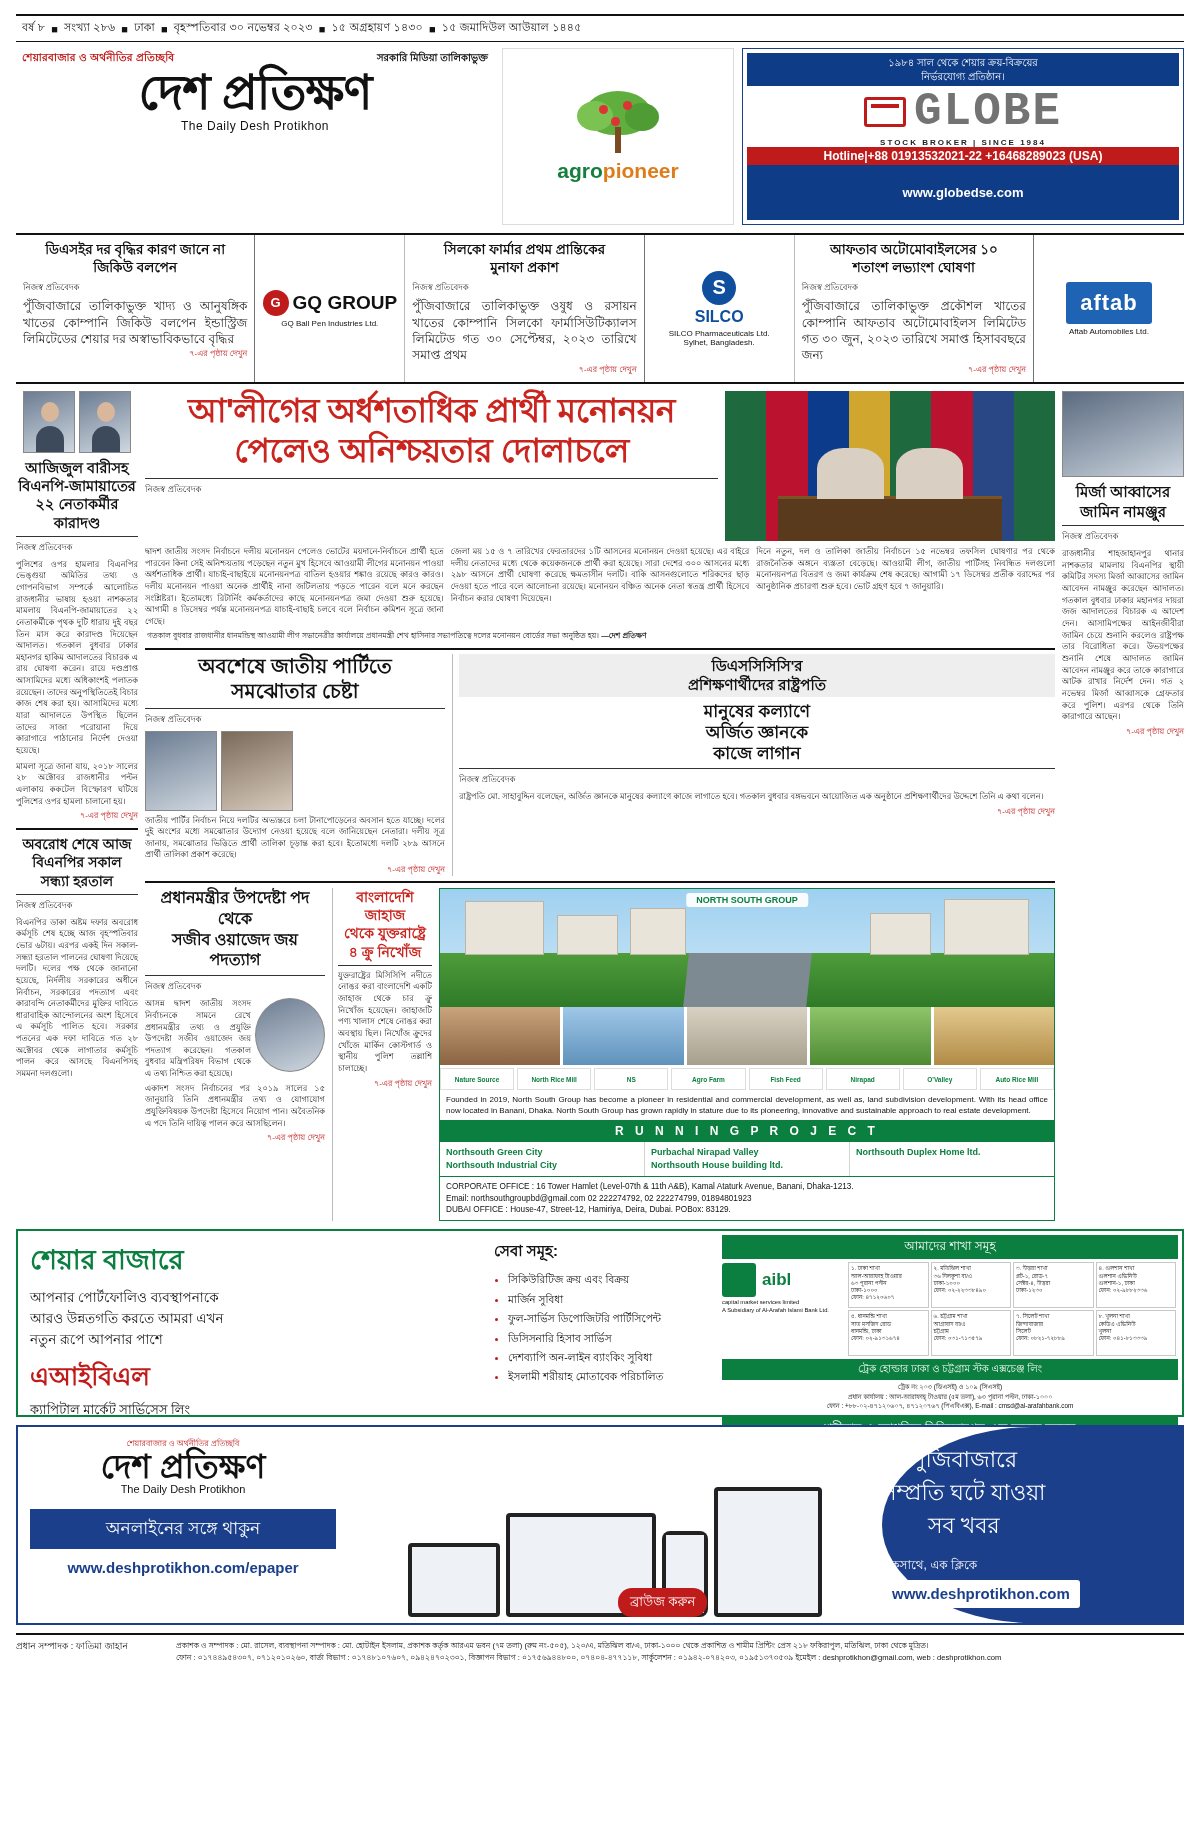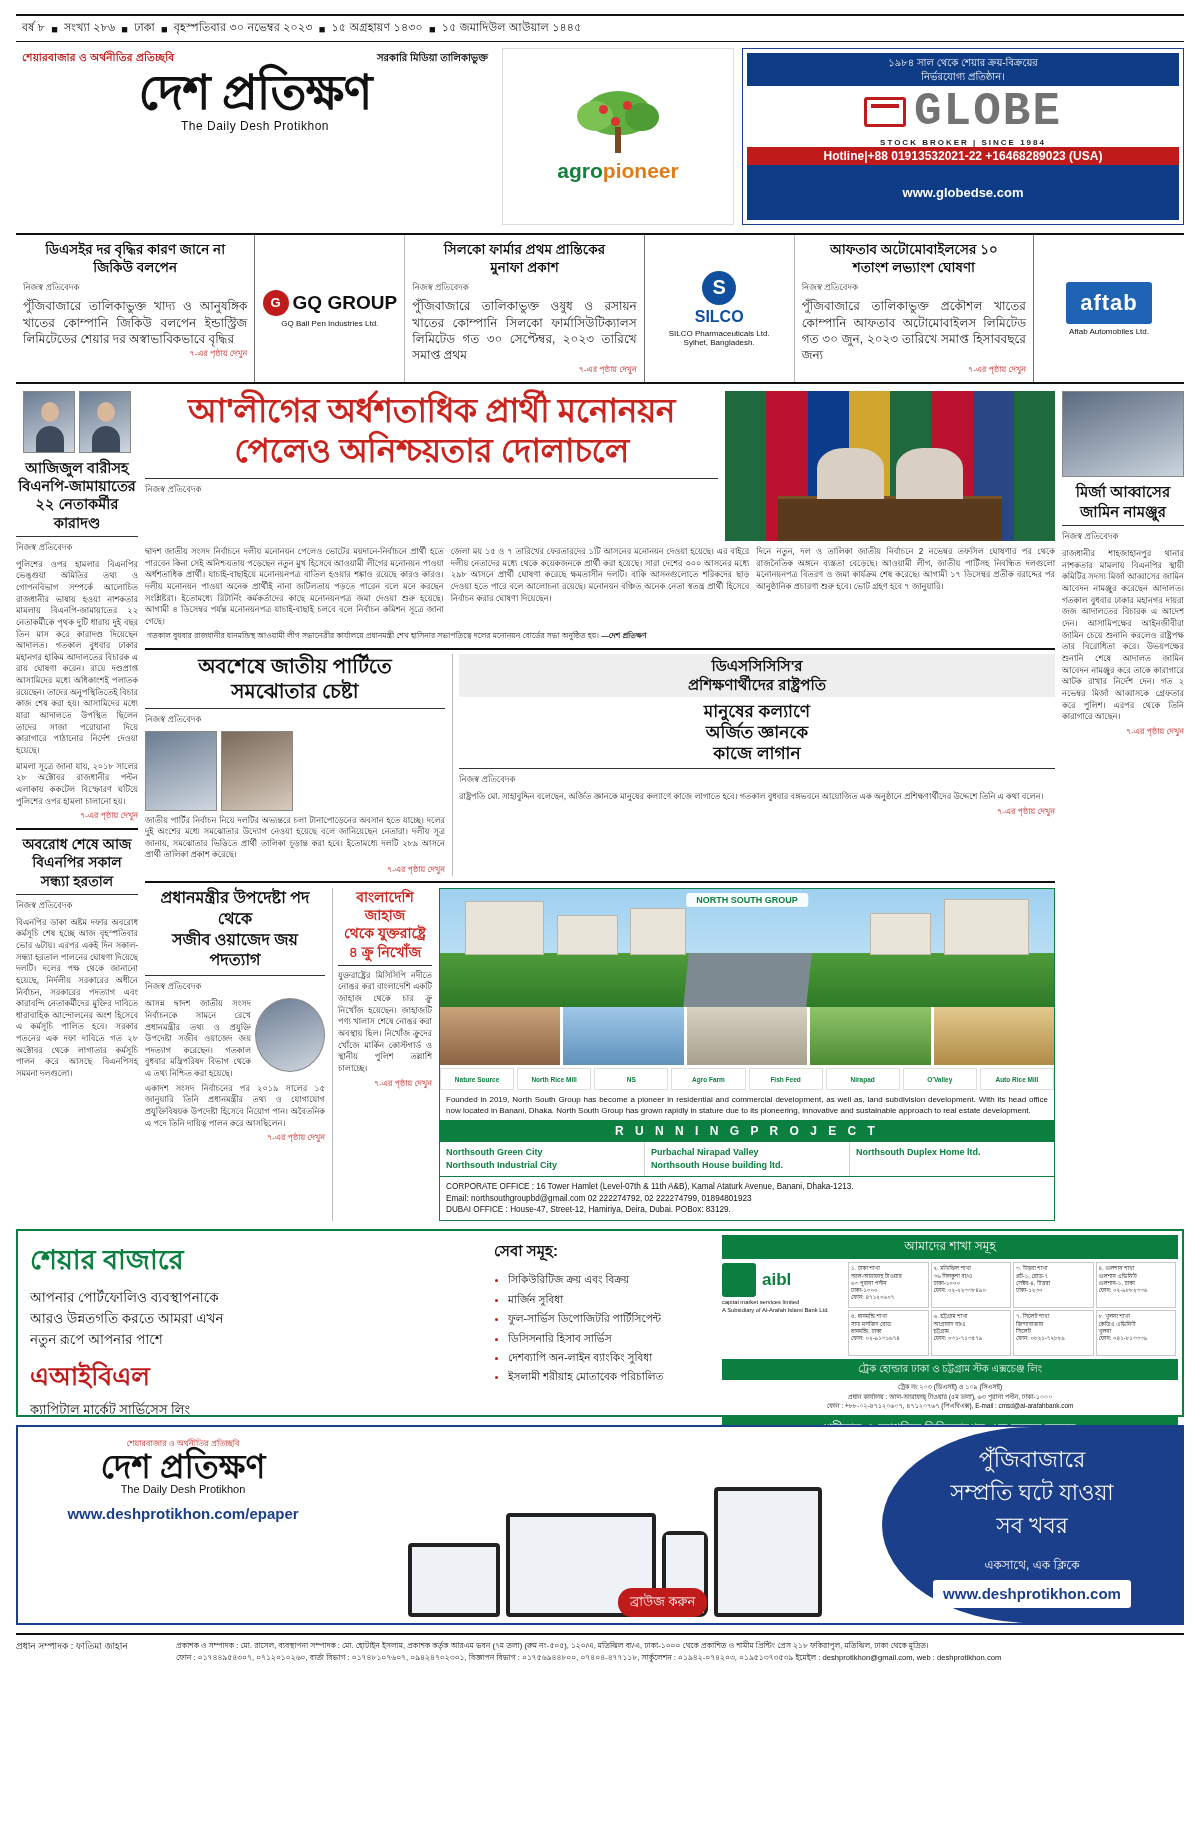--- a/index.html
+++ b/index.html
@@ -143,21 +143,21 @@
 
   
   .epaper { margin-top:8px; border:2px solid #1b3f8b; height:200px; display:flex; position:relative; overflow:hidden; background:#fff;}
   .ep-left { width:330px; padding:10px 12px; }
   .ep-title { font-size:33px; font-weight:bold; color:#111; line-height:1;}
   .ep-sub { font-size:11px; text-align:center; }
   .ep-bar { background:#1b3f8b; color:#fff; font-size:17px; text-align:center; padding:6px; margin-top:14px;}
   .ep-bar2 { background:#c01b1b; color:#fff; font-size:17px; text-align:center; padding:6px;}
   .ep-url { color:#1b3f8b; font-size:15px; font-weight:bold; margin-top:10px; text-align:center;}
   .ep-mid { flex:1; position:relative; }
-  .ep-right { width:300px; background:#1b3f8b; color:#fff; display:flex; flex-direction:column; align-items:center; justify-content:center; font-size:22px; line-height:1.5; border-radius:50% 0 0 50%;}
+  .ep-right { width:300px; background:#1b3f8b; color:#fff; display:flex; flex-direction:column; align-items:flex-start; justify-content:center; font-size:22px; line-height:1.5; border-radius:50% 0 0 50%;}
   .devices { position:absolute; inset:6px; display:flex; align-items:flex-end; gap:6px; justify-content:center;}
   .dev { background:#222; border-radius:4px; position:relative;}
   .dev .scr { position:absolute; inset:4px; background:#eef2f7; }
 
   .footbar { border-top:2px solid #111; margin-top:8px; padding-top:5px; font-size:7.6px; line-height:1.55; display:flex; gap:10px;}
   .footbar .l { width:150px; font-size:9px; }
   .browse { background:#c01b1b; color:#fff; font-size:13px; padding:4px 12px; border-radius:14px; display:inline-block;}
 </style>
 </head>
 <body>
@@ -319,21 +319,21 @@
             </div>
           </div>
         </div>
       </div>
 
       <div class="row" style="gap:7px;margin-top:5px;">
         <div style="flex:1;">
           <div class="row" style="gap:7px;">
             <div style="flex:1;" class="col-text">দ্বাদশ জাতীয় সংসদ নির্বাচনে দলীয় মনোনয়ন পেলেও ভোটের ময়দানে-নির্বাচনে প্রার্থী হতে পারবেন কিনা সেই অনিশ্চয়তায় পড়েছেন নতুন মুখ হিসেবে আওয়ামী লীগের মনোনয়ন পাওয়া অর্ধশতাধিক প্রার্থী। যাচাই-বাছাইয়ে মনোনয়নপত্র বাতিল হওয়ার শঙ্কাও রয়েছে কারও কারও। দলীয় মনোনয়ন পাওয়া অনেক প্রার্থীই নানা জটিলতায় পড়তে পারেন বলে মনে করছেন সংশ্লিষ্টরা। ইতোমধ্যে রিটার্নিং কর্মকর্তাদের কাছে মনোনয়নপত্র জমা দেওয়া শুরু হয়েছে। আগামী ৪ ডিসেম্বর পর্যন্ত মনোনয়নপত্র যাচাই-বাছাই চলবে বলে নির্বাচন কমিশন সূত্রে জানা গেছে।</div>
             <div style="flex:1;" class="col-text">জেলা ময় ১৫ ও ৭ তারিখের ফেরতারদের ১টি আসনের মনোনয়ন দেওয়া হয়েছে। এর বাইরে দলীয় নেতাদের মধ্যে থেকে কয়েকজনকে প্রার্থী করা হয়েছে। সারা দেশের ৩০০ আসনের মধ্যে ২৯৮ আসনে প্রার্থী ঘোষণা করেছে ক্ষমতাসীন দলটি। বাকি আসনগুলোতে শরিকদের ছাড় দেওয়া হতে পারে বলে আলোচনা রয়েছে। মনোনয়ন বঞ্চিত অনেক নেতা স্বতন্ত্র প্রার্থী হিসেবে নির্বাচন করার ঘোষণা দিয়েছেন।</div>
-            <div style="flex:1;" class="col-text">দিনে নতুন, দল ও তালিকা জাতীয় নির্বাচনে 2 নভেম্বর তফসিল ঘোষণার পর থেকে রাজনৈতিক অঙ্গনে ব্যস্ততা বেড়েছে। আওয়ামী লীগ, জাতীয় পার্টিসহ নিবন্ধিত দলগুলো মনোনয়নপত্র বিতরণ ও জমা কার্যক্রম শেষ করেছে। আগামী ১৭ ডিসেম্বর প্রতীক বরাদ্দের পর আনুষ্ঠানিক প্রচারণা শুরু হবে। ভোট গ্রহণ হবে ৭ জানুয়ারি।</div>
+            <div style="flex:1;" class="col-text">দিনে নতুন, দল ও তালিকা জাতীয় নির্বাচনে ১৫ নভেম্বর তফসিল ঘোষণার পর থেকে রাজনৈতিক অঙ্গনে ব্যস্ততা বেড়েছে। আওয়ামী লীগ, জাতীয় পার্টিসহ নিবন্ধিত দলগুলো মনোনয়নপত্র বিতরণ ও জমা কার্যক্রম শেষ করেছে। আগামী ১৭ ডিসেম্বর প্রতীক বরাদ্দের পর আনুষ্ঠানিক প্রচারণা শুরু হবে। ভোট গ্রহণ হবে ৭ জানুয়ারি।</div>
           </div>
         </div>
       </div>
 
       <div class="cap">
         <span>গতকাল বুধবার রাজধানীর ধানমন্ডিস্থ আওয়ামী লীগ সভানেত্রীর কার্যালয়ে প্রধানমন্ত্রী শেখ হাসিনার সভাপতিত্বে দলের মনোনয়ন বোর্ডের সভা অনুষ্ঠিত হয়।</span>
         <b>—দেশ প্রতিক্ষণ</b>
       </div>
 
       <div class="rule" style="margin:4px 0;"></div>
@@ -520,20 +520,21 @@
 ফোন : +৮৮-০২-৪৭১২০৬০৭, ৪৭১২০৭৬৭ (পিএবিএক্স), E-mail : cmsd@al-arafahbank.com</div>
       <div class="aibl-foot">শরীয়াহ্ ও আধুনিক বিনিয়োগের এক অনন্য সমন্বয়</div>
     </div>
   </div>
 
   <div class="epaper">
     <div class="ep-left">
       <div style="font-size:8px;color:#c01b1b;text-align:center;">শেয়ারবাজার ও অর্থনীতির প্রতিচ্ছবি</div>
       <div class="ep-title center">দেশ প্রতিক্ষণ</div>
       <div class="ep-sub">The Daily Desh Protikhon</div>
+      <div class="ep-bar">অনলাইনের সঙ্গে থাকুন</div>
       <div class="ep-url">www.deshprotikhon.com/epaper</div>
     </div>
     <div class="ep-mid">
       <div class="devices">
         <div class="dev" style="width:92px;height:74px;">
             <div class="scr"></div>
           </div>
         <div class="dev" style="width:150px;height:104px;">
             <div class="scr"></div>
           </div>

